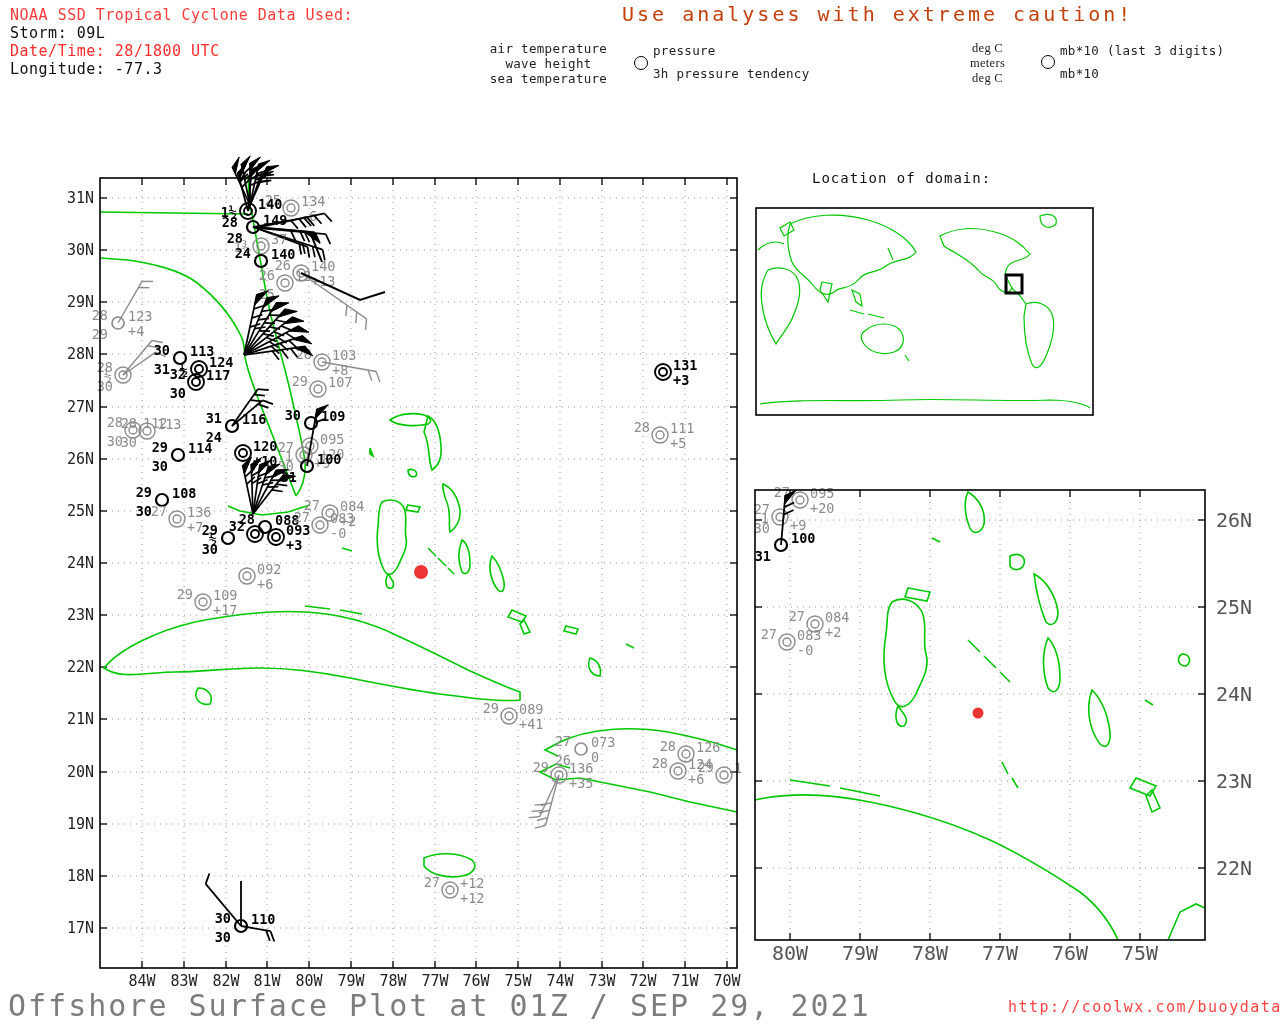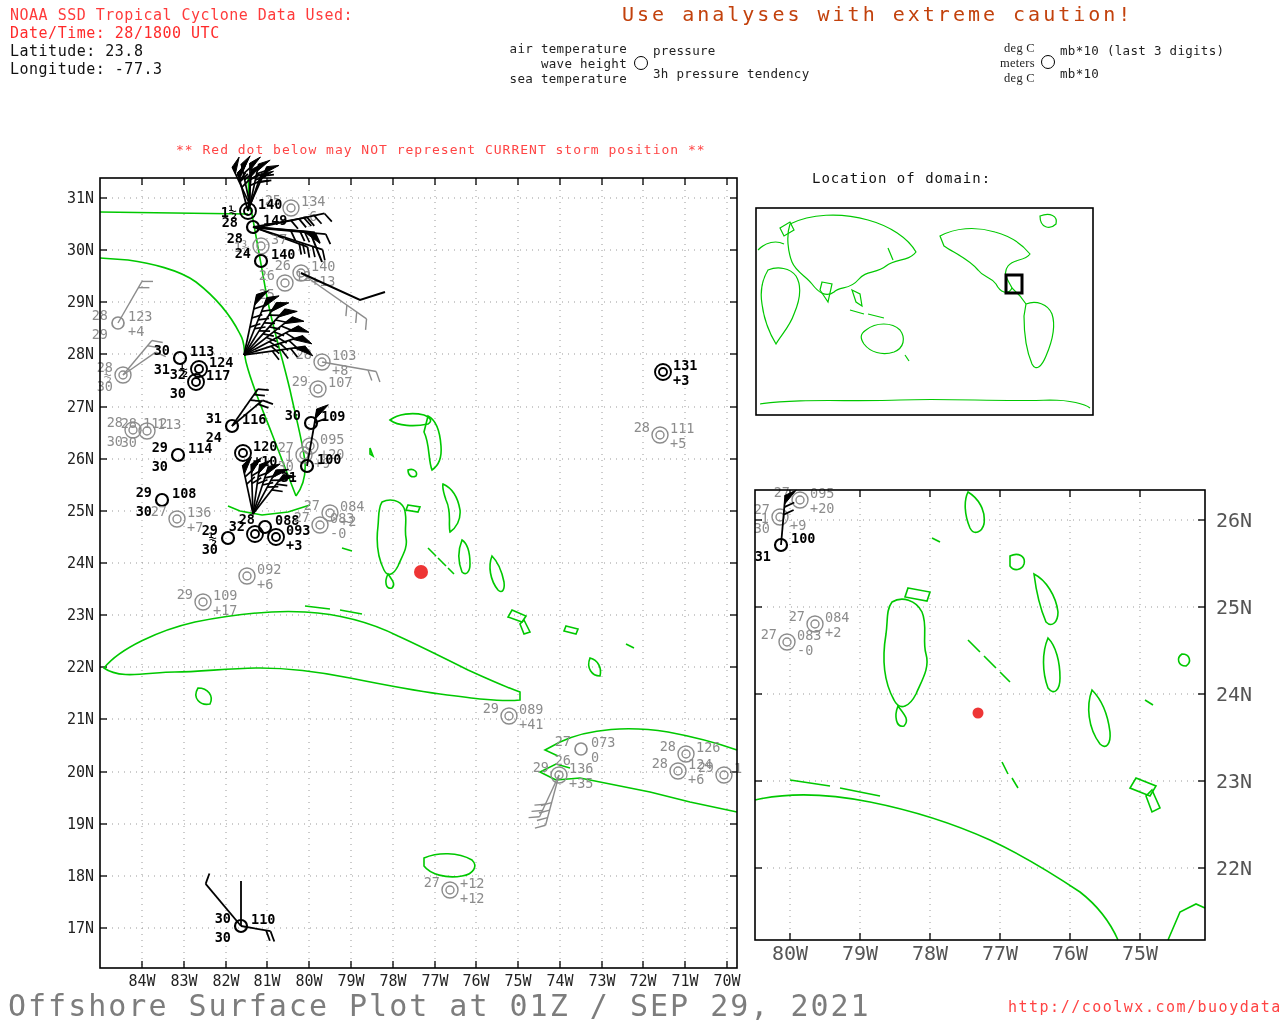--- a/index.html
+++ b/index.html
@@ -4,37 +4,37 @@
 <style>
   html,body{margin:0;padding:0;background:#ffffff;width:1280px;height:1024px;overflow:hidden;
     font-family:"DejaVu Sans Mono", monospace;}
   .abs{position:absolute;white-space:nowrap;}
   #stage{position:relative;width:1280px;height:1024px;}
   .hdr{font-size:15px;line-height:18px;letter-spacing:.5px;color:#111;}
   .red{color:#ff3b3b;}
   .boldred{color:#ff2a2a;font-weight:normal;}
   .caution{font-size:20px;letter-spacing:3px;color:#c2410c;}
   .leg{font-size:12.5px;color:#222;letter-spacing:.3px;line-height:15px;}
-  .leg-right-align{text-align:right;}
+  .leg-right-align{text-align:center;}
   .legcircle{position:absolute;border:1.6px solid #000;border-radius:50%;width:12px;height:12px;background:#fff;}
   .warn{font-size:13px;letter-spacing:1px;color:#ff4545;}
   .loctitle{font-size:14px;letter-spacing:1px;color:#111;}
   .footer-title{font-size:30px;letter-spacing:2px;color:#7d7d7d;}
   .footer-url{font-size:15px;letter-spacing:1.5px;color:#ff4343;}
   svg text{font-family:"DejaVu Sans Mono", monospace;}
 </style>
 </head>
 <body>
 
 <div id="stage">
 
   <div class="abs hdr" style="left:10px;top:6px;">
     <div class="red">NOAA SSD Tropical Cyclone Data Used:</div>
+    <div>Storm: 09L</div>
     <div class="boldred">Date/Time: 28/1800 UTC</div>
-    <div>Latitude: 23.8</div>
     <div>Longitude: -77.3</div>
   </div>
 
   <div class="abs caution" style="left:622px;top:2px;">Use analyses with extreme caution!</div>
 
   <div class="abs leg leg-right-align" style="left:470px;top:41px;width:157px;">
     <div>air temperature</div>
     <div>wave height</div>
     <div>sea temperature</div>
   </div>
@@ -44,21 +44,20 @@
 
   <div class="abs leg leg-right-align" style="left:940px;top:41px;width:95px;font-family:Liberation Serif, serif;">
     <div>deg C</div>
     <div>meters</div>
     <div>deg C</div>
   </div>
   <div class="legcircle" style="left:1041px;top:55px;"></div>
   <div class="abs leg" style="left:1060px;top:43px;text-align:center;">mb*10 (last 3 digits)</div>
   <div class="abs leg" style="left:1060px;top:66px;">mb*10</div>
 
-  <div class="abs warn" style="left:176px;top:142px;">** Red dot below may NOT represent CURRENT storm position **</div>
 
   <div class="abs loctitle" style="left:812px;top:170px;">Location of domain:</div>
 
   <svg id="plot" width="1280" height="1024" class="abs" style="left:0;top:0;">
       <line x1="142" y1="178" x2="142" y2="968" stroke="#999999" stroke-width="1" stroke-dasharray="1 5"></line>
       <line x1="142" y1="968" x2="142" y2="961" stroke="#000000" stroke-width="1.3"></line>
       <line x1="142" y1="178" x2="142" y2="185" stroke="#000000" stroke-width="1.3"></line>
       <line x1="184" y1="178" x2="184" y2="968" stroke="#999999" stroke-width="1" stroke-dasharray="1 5"></line>
       <line x1="184" y1="968" x2="184" y2="961" stroke="#000000" stroke-width="1.3"></line>
       <line x1="184" y1="178" x2="184" y2="185" stroke="#000000" stroke-width="1.3"></line>

